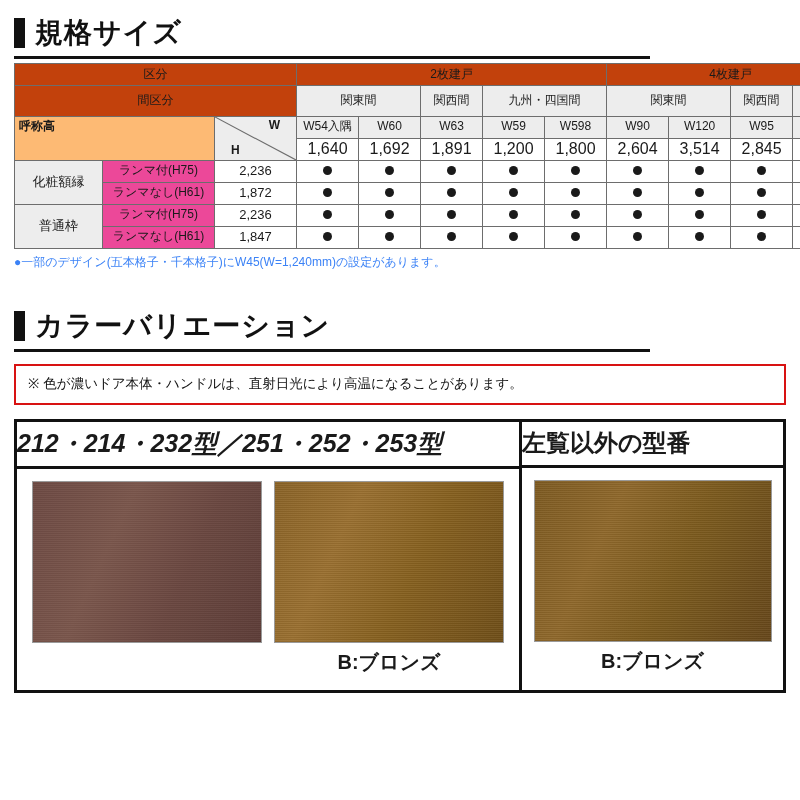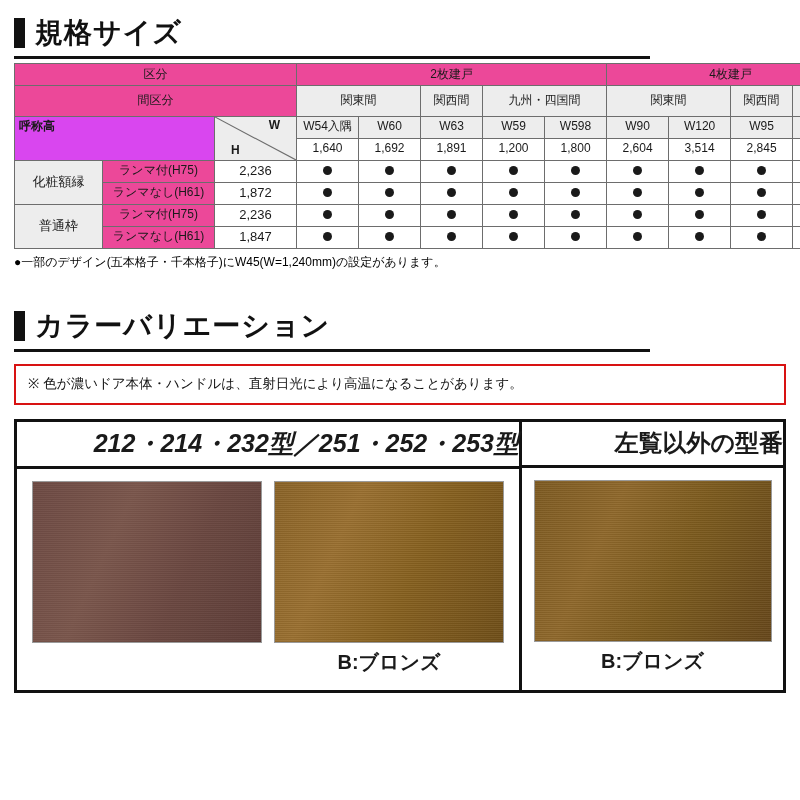--- a/index.html
+++ b/index.html
@@ -62,21 +62,21 @@
   table.spec td, table.spec th {
     border: 1px solid #6d6d6d;
     text-align: center;
     vertical-align: middle;
     padding: 1px 2px;
     font-weight: normal;
     height: 19px;
     line-height: 1.15;
   }
   .hdr-gray {
-    background: #ec4899;
+    background: #c2410c;
     font-weight: bold;
   }
   .hdr-gray-light {
     background: #ededed;
     font-weight: bold;
   }
   .lbl-cell {
     background: #ededed;
     font-weight: bold;
     font-size: 13px;
@@ -99,28 +99,28 @@
     font-size: 13px;
   }
   .dot {
     display: inline-block;
     width: 9px;
     height: 9px;
     border-radius: 50%;
     background: #1a1a1a;
   }
   .size-num {
-    font-size: 12px;
+    font-size: 16px;
     font-weight: normal;
   }
 
   
   .diag {
     position: relative;
-    background: #d946ef;
+    background: #fdba74;
     padding: 0;
     height: 38px;
   }
   .diag .dl {
     position: absolute;
     left: 4px;
     top: 3px;
     font-size: 12px;
     font-weight: bold;
   }
@@ -149,21 +149,21 @@
     position: absolute;
     right: 16px;
     top: 2px;
     font-size: 12px;
     font-weight: bold;
   }
 
   .note {
     font-size: 12px;
     margin-top: 5px;
-    color: #000000;
+    color: #3b82f6;
   }
 
   
   .cv-section {
     margin-top: 40px;
   }
   .caution {
     border: 2px solid #d81212;
     margin-top: 12px;
     padding: 8px 10px 8px 12px;
@@ -193,21 +193,21 @@
   .cp-left {
     flex: 0 0 505px;
     border-right: 3px solid #111111;
     box-sizing: border-box;
   }
   .cp-right {
     flex: 1 1 auto;
     box-sizing: border-box;
   }
   .cp-title {
-    text-align: right;
+    text-align: left;
     font-size: 25px;
     font-weight: bold;
     font-style: italic;
     letter-spacing: 0px;
     padding: 5px 0 6px 0;
     border-bottom: 3px solid #111111;
     white-space: nowrap;
   }
   .cp-title.plain {
     font-style: normal;

